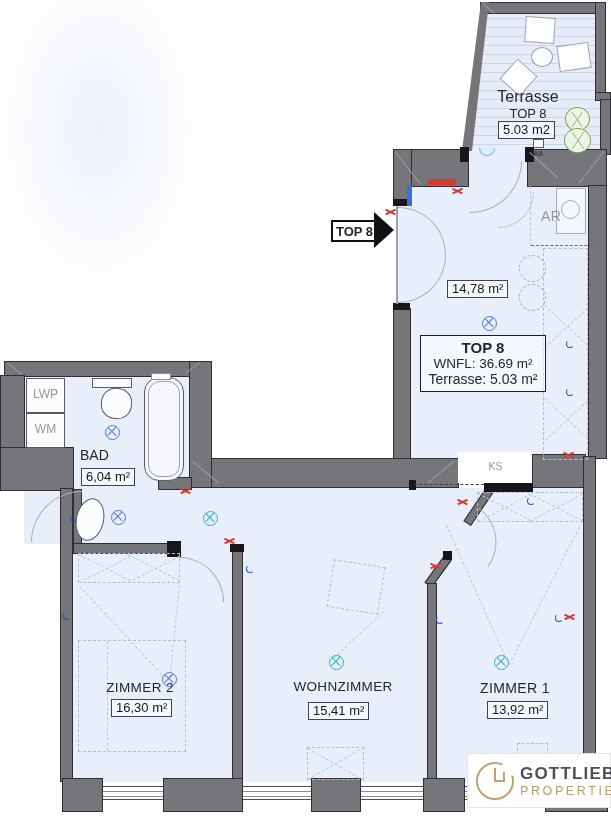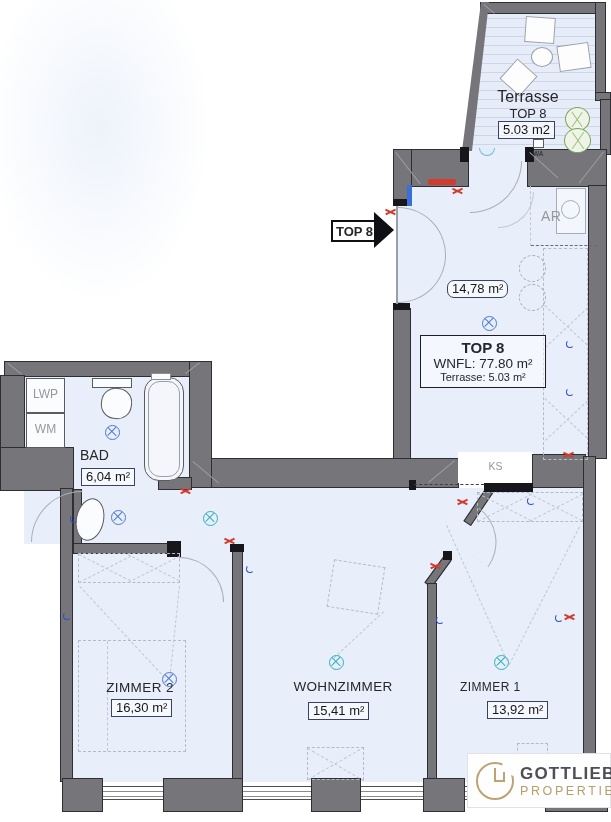--- a/index.html
+++ b/index.html
@@ -219,38 +219,38 @@
   <div class="lamp" style="left:111px;top:510px;"></div>
   <div class="lamp teal" style="left:203px;top:511px;"></div>
   <div class="lamp" style="left:162px;top:672px;"></div>
   <div class="lamp teal" style="left:329px;top:655px;"></div>
   <div class="lamp teal" style="left:494px;top:655px;"></div>
 
   <div class="lbl" style="left:466px;top:88px;width:124px;text-align:center;font-size:16px;">Terrasse</div>
   <div class="lbl" style="left:466px;top:106px;width:124px;text-align:center;font-size:13px;">TOP 8</div>
   <div class="areabox" style="left:498px;top:121px;">5.03 m2</div>
 
-  <div class="areabox" style="left:447px;top:280px;border-radius:7px;">14,78 m²</div>
+  <div class="areabox" style="left:447px;top:280px;">14,78 m²</div>
 
   <div class="abs" style="left:420px;top:335px;width:126px;border:1.6px solid #1d1d22;background:rgba(255,255,255,.5);text-align:center;padding:3px 2px 4px 2px;box-sizing:border-box;">
     <div class="lbl" style="position:static;font-size:15px;font-weight:bold;">TOP 8</div>
-    <div class="lbl" style="position:static;font-size:13.5px;">WNFL: 77.80 m²</div>
-    <div class="lbl" style="position:static;font-size:11px;">Terrasse: 5.03 m²</div>
+    <div class="lbl" style="position:static;font-size:13.5px;">WNFL: 36.69 m²</div>
+    <div class="lbl" style="position:static;font-size:14px;">Terrasse: 5.03 m²</div>
   </div>
 
   <div class="lbl" style="left:80px;top:447px;font-size:14px;">BAD</div>
   <div class="areabox" style="left:81px;top:468px;">6,04 m²</div>
 
   <div class="lbl" style="left:80px;top:680px;width:120px;text-align:center;font-size:13.5px;letter-spacing:.4px;">ZIMMER 2</div>
   <div class="areabox" style="left:111px;top:699px;">16,30 m²</div>
 
   <div class="lbl" style="left:288px;top:679px;width:110px;text-align:center;font-size:13.5px;letter-spacing:.3px;">WOHNZIMMER</div>
   <div class="areabox" style="left:308px;top:702px;">15,41 m²</div>
 
-  <div class="lbl" style="left:460px;top:680px;width:110px;text-align:left;font-size:12px;letter-spacing:.4px;">ZIMMER 1</div>
+  <div class="lbl" style="left:460px;top:680px;width:110px;text-align:center;font-size:14px;letter-spacing:.4px;">ZIMMER 1</div>
   <div class="areabox" style="left:487px;top:701px;">13,92 m²</div>
 
   <div class="lbl gray" style="left:26px;top:387px;width:39px;text-align:center;font-size:12px;">LWP</div>
   <div class="lbl gray" style="left:26px;top:422px;width:39px;text-align:center;font-size:12px;">WM</div>
   <div class="lbl gray" style="left:541px;top:208px;font-size:14px;letter-spacing:.5px;">AR</div>
   <div class="lbl gray" style="left:458px;top:460px;width:75px;text-align:center;font-size:10.5px;">KS</div>
   <div class="lbl" style="left:533px;top:150px;font-size:6.5px;font-weight:bold;color:#3a3a40;">WA</div>
 
   <div class="abs" style="left:331px;top:220px;border:2px solid #101014;background:#ffffff;padding:0 3px;">
     <span class="lbl" style="position:static;font-size:13px;font-weight:bold;">TOP 8</span>

